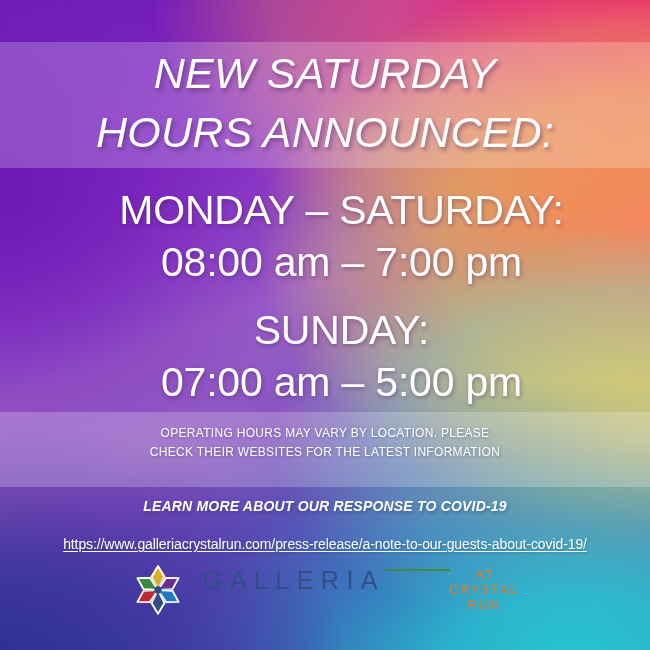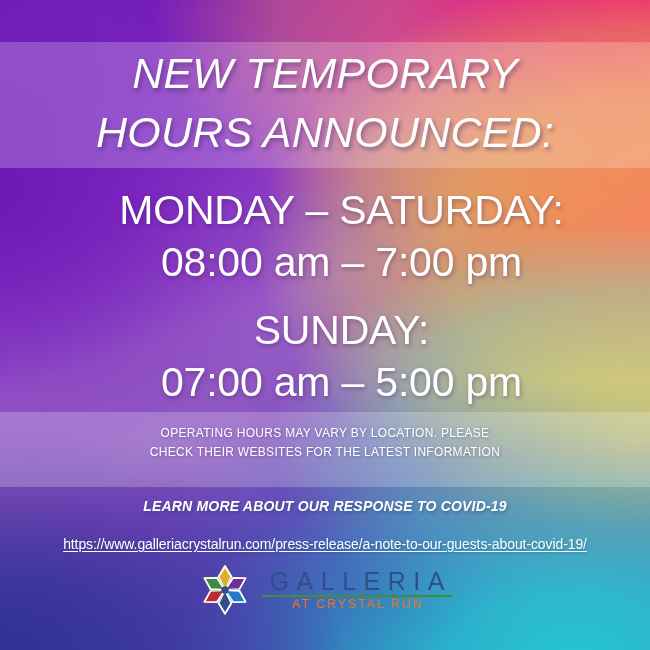--- a/index.html
+++ b/index.html
@@ -180,21 +180,21 @@
     position: absolute;
     top: 563px;
     left: 0;
     right: 0;
     display: flex;
     justify-content: center;
     align-items: center;
     gap: 10px;
   }
   .logo-mark { width: 54px; height: 54px; display: block; flex: none; }
-  .logo-word { display: flex; flex-direction: column; align-items: center; }
+  .logo-word { display: flex; }
   .logo-galleria {
     font-size: 25px;
     letter-spacing: 7.5px;
     color: #2f4f86;
     line-height: 1;
     text-indent: 7.5px;
   }
   .logo-rule {
     width: 100%;
     height: 2px;
@@ -221,21 +221,21 @@
   <div class="bg-wash-yellow"></div>
   <div class="bg-wash-teal"></div>
   <div class="bg-wash-navy"></div>
 
   <div class="band band-top"></div>
   <div class="band band-bottom"></div>
 
   <div class="content">
 
     <div class="title">
-      <div>NEW TEMPORARY</div>
+      <div>NEW SATURDAY</div>
       <div>HOURS ANNOUNCED:</div>
     </div>
 
     <div class="hours">
       <div class="hours-line">MONDAY – SATURDAY:</div>
       <div class="hours-line">08:00 am – 7:00 pm</div>
       <div class="hours-gap"></div>
       <div class="hours-line">SUNDAY:</div>
       <div class="hours-line">07:00 am – 5:00 pm</div>
     </div>

